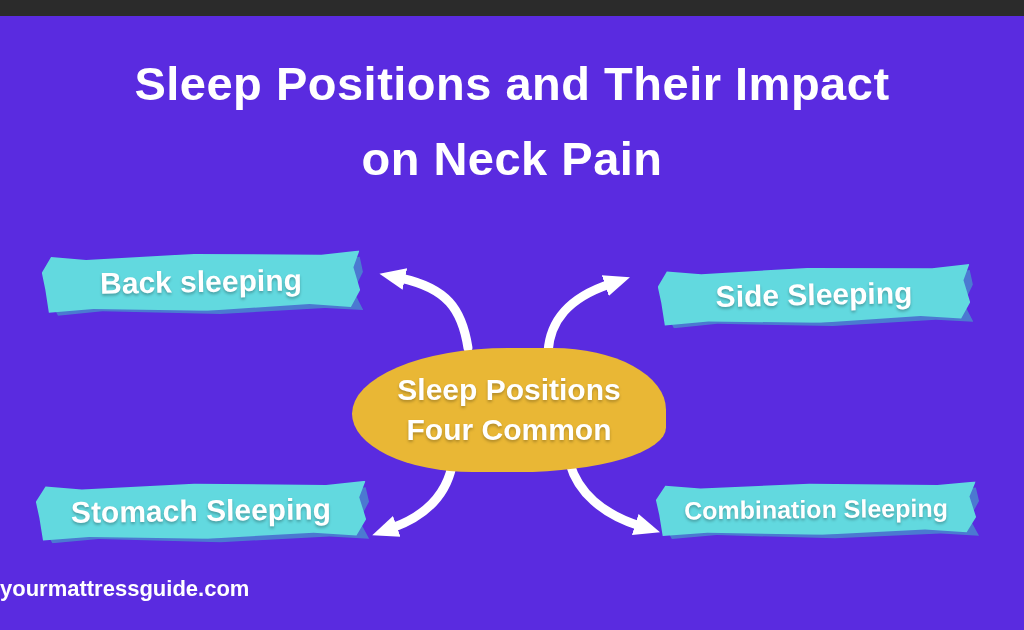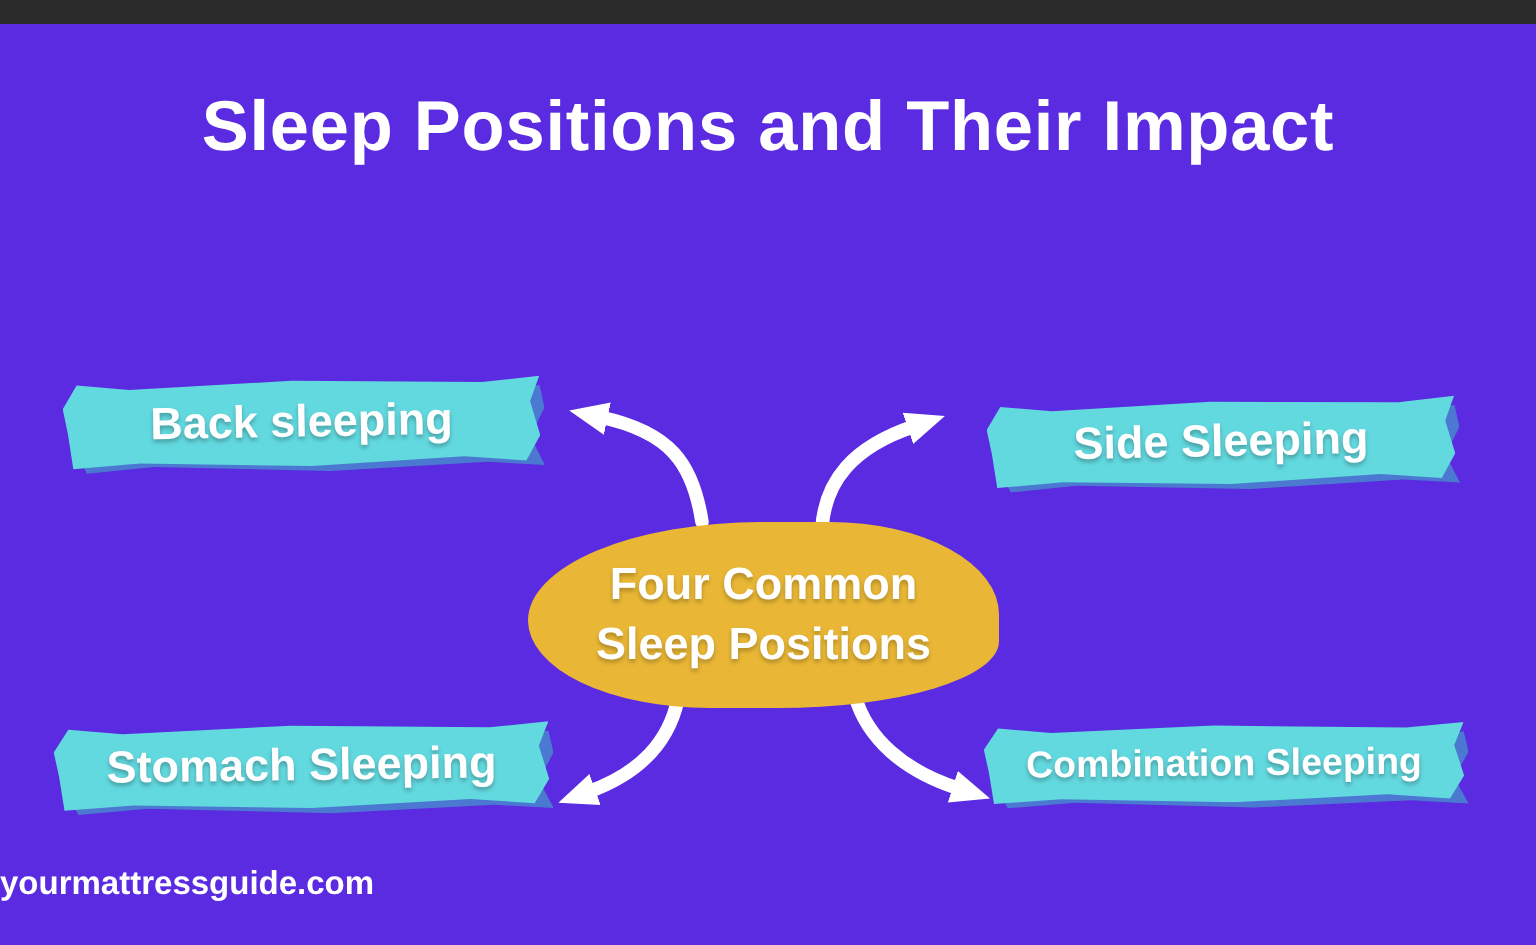--- a/index.html
+++ b/index.html
@@ -97,20 +97,21 @@
     color:var(--text);
   }
 </style>
 </head>
 <body>
 
 <div class="canvas">
 
   <div class="title">
     <span class="line">Sleep Positions and Their Impact</span>
+    <span class="line">on Neck Pain</span>
   </div>
 
   <svg class="arrows" viewBox="0 0 1024 630" xmlns="http://www.w3.org/2000/svg" aria-hidden="true">
     <defs>
       <marker id="ah" markerUnits="userSpaceOnUse" markerWidth="28" markerHeight="26" refX="5" refY="13" orient="auto">
         <path d="M0,2 L26,13 L0,24 Z" fill="#ffffff"></path>
       </marker>
     </defs>
     <path class="shaft" d="M 468 332 C 462 293, 447 272, 400 262" marker-end="url(#ah)"></path>
     <path class="shaft" d="M 548 336 C 550 305, 568 282, 610 268" marker-end="url(#ah)"></path>
@@ -136,19 +137,19 @@
     <span class="txt">Stomach Sleeping</span>
   </div>
 
   <div class="brush brush-combination">
     <div class="layer under"></div>
     <div class="layer main"></div>
     <span class="txt">Combination Sleeping</span>
   </div>
 
   <div class="center-node">
+    <span class="line">Sleep Positions</span>
     <span class="line">Four Common</span>
-    <span class="line">Sleep Positions</span>
   </div>
 
   <div class="footer">yourmattressguide.com</div>
 
 </div>
 
 </body></html>

